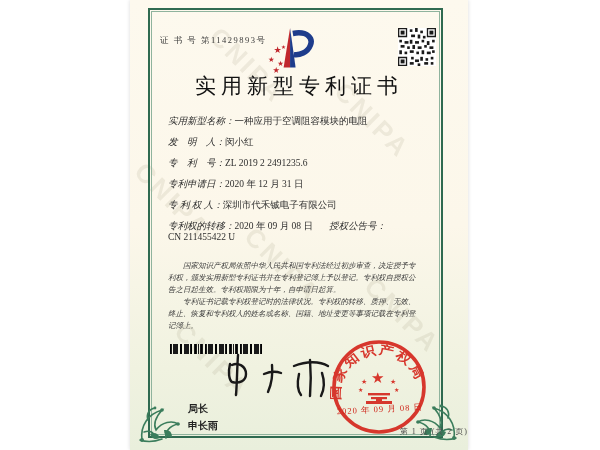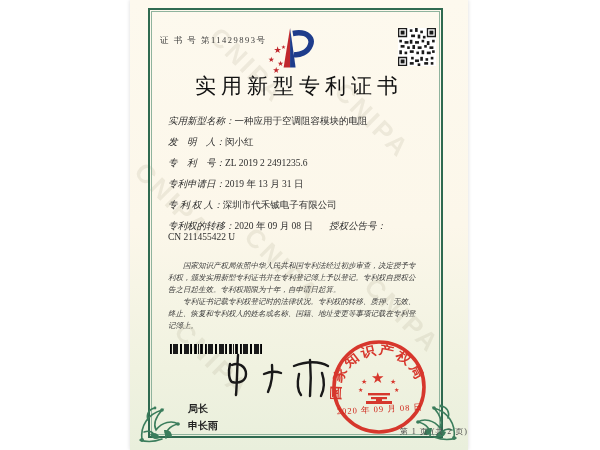--- a/index.html
+++ b/index.html
@@ -143,21 +143,21 @@
       <div class="row">
         <span class="lbl">实用新型名称：</span><span class="val">一种应用于空调阻容模块的电阻</span>
       </div>
       <div class="row">
         <span class="lbl">发　明　人：</span><span class="val">闵小红</span>
       </div>
       <div class="row">
         <span class="lbl">专　利　号：</span><span class="val">ZL 2019 2 2491235.6</span>
       </div>
       <div class="row">
-        <span class="lbl">专利申请日：</span><span class="val">2019 年 13 月 31 日</span>
+        <span class="lbl">专利申请日：</span><span class="val">2020 年 12 月 31 日</span>
       </div>
       <div class="row">
         <span class="lbl">专 利 权 人：</span><span class="val">深圳市代禾铖电子有限公司</span>
       </div>
       <div class="row">
         <span class="lbl">专利权的转移：</span><span class="val">2020 年 09 月 08 日</span><span class="lbl grant-pair2">授权公告号：</span><span class="val">CN 211455422 U</span>
       </div>
     </div>
 
     <div class="paras">

